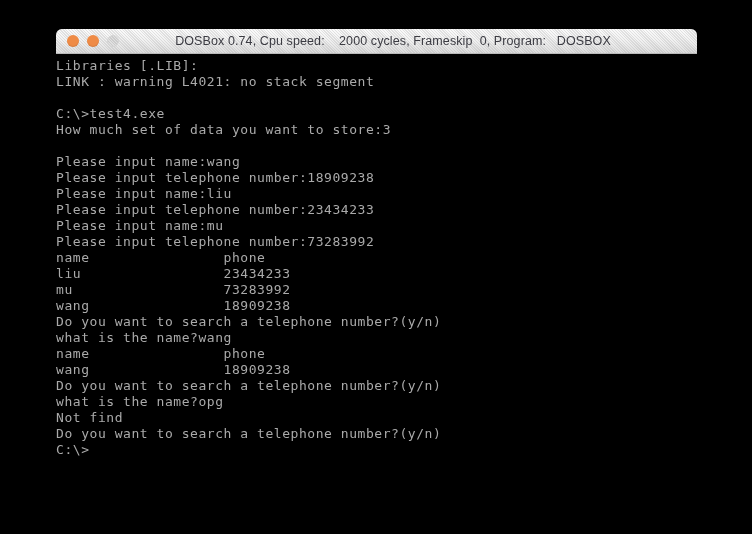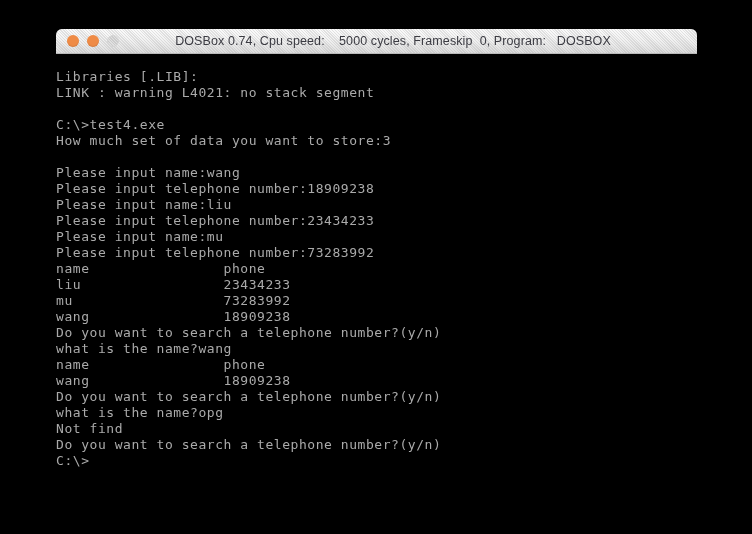--- a/index.html
+++ b/index.html
@@ -84,21 +84,21 @@
 
   
   #terminal-screen {
     background: #000000;
     padding: 0;
     width: 641px;
     box-sizing: border-box;
   }
   #terminal-lines {
     margin: 0;
-    padding: 15px 0 0 0;
+    padding: 4px 0 0 0;
     font-family: "DejaVu Sans Mono", "Liberation Mono", monospace;
     font-size: 13px;
     line-height: 16px;
     color: #aaaaaa;
     white-space: pre;
     letter-spacing: 0.55px;
   }
   .term-line {
     height: 16px;
     white-space: pre;
@@ -113,21 +113,21 @@
 
 <div id="dosbox-window">
 
   <div id="title-bar">
     <div id="title-bar-inner">
       <div class="window-buttons">
         <span class="win-dot orange" style="background: rgb(239, 139, 70);"></span>
         <span class="win-dot orange" style="background: rgb(239, 139, 70);"></span>
         <span class="win-dot disabled"></span>
       </div>
-      <div id="title-text" style="color: rgb(59, 59, 66);">DOSBox 0.74, Cpu speed:    5000 cycles, Frameskip  0, Program:   DOSBOX</div>
+      <div id="title-text" style="color: rgb(59, 59, 66);">DOSBox 0.74, Cpu speed:    2000 cycles, Frameskip  0, Program:   DOSBOX</div>
     </div>
   </div>
 
   <div id="terminal-screen" style="background: rgb(0, 0, 0);">
     <div id="terminal-lines" style="color: rgb(170, 170, 170);"><div class="term-line">Libraries [.LIB]:</div><div class="term-line">LINK : warning L4021: no stack segment</div><div class="term-line">&nbsp;</div><div class="term-line">C:\&gt;test4.exe</div><div class="term-line">How much set of data you want to store:3</div><div class="term-line">&nbsp;</div><div class="term-line">Please input name:wang</div><div class="term-line">Please input telephone number:18909238</div><div class="term-line">Please input name:liu</div><div class="term-line">Please input telephone number:23434233</div><div class="term-line">Please input name:mu</div><div class="term-line">Please input telephone number:73283992</div><div class="term-line">name                phone</div><div class="term-line">liu                 23434233</div><div class="term-line">mu                  73283992</div><div class="term-line">wang                18909238</div><div class="term-line">Do you want to search a telephone number?(y/n)</div><div class="term-line">what is the name?wang</div><div class="term-line">name                phone</div><div class="term-line">wang                18909238</div><div class="term-line">Do you want to search a telephone number?(y/n)</div><div class="term-line">what is the name?opg</div><div class="term-line">Not find</div><div class="term-line">Do you want to search a telephone number?(y/n)</div><div class="term-line">C:\&gt;</div></div>
   </div>
 
 </div>
 
 </body></html>

